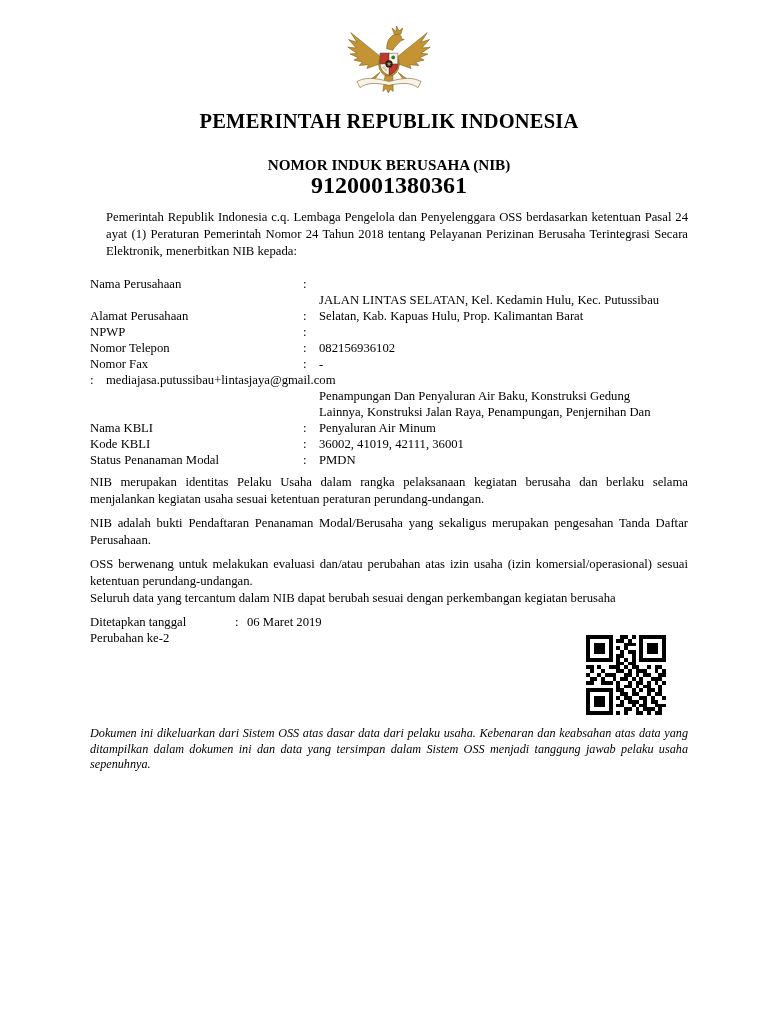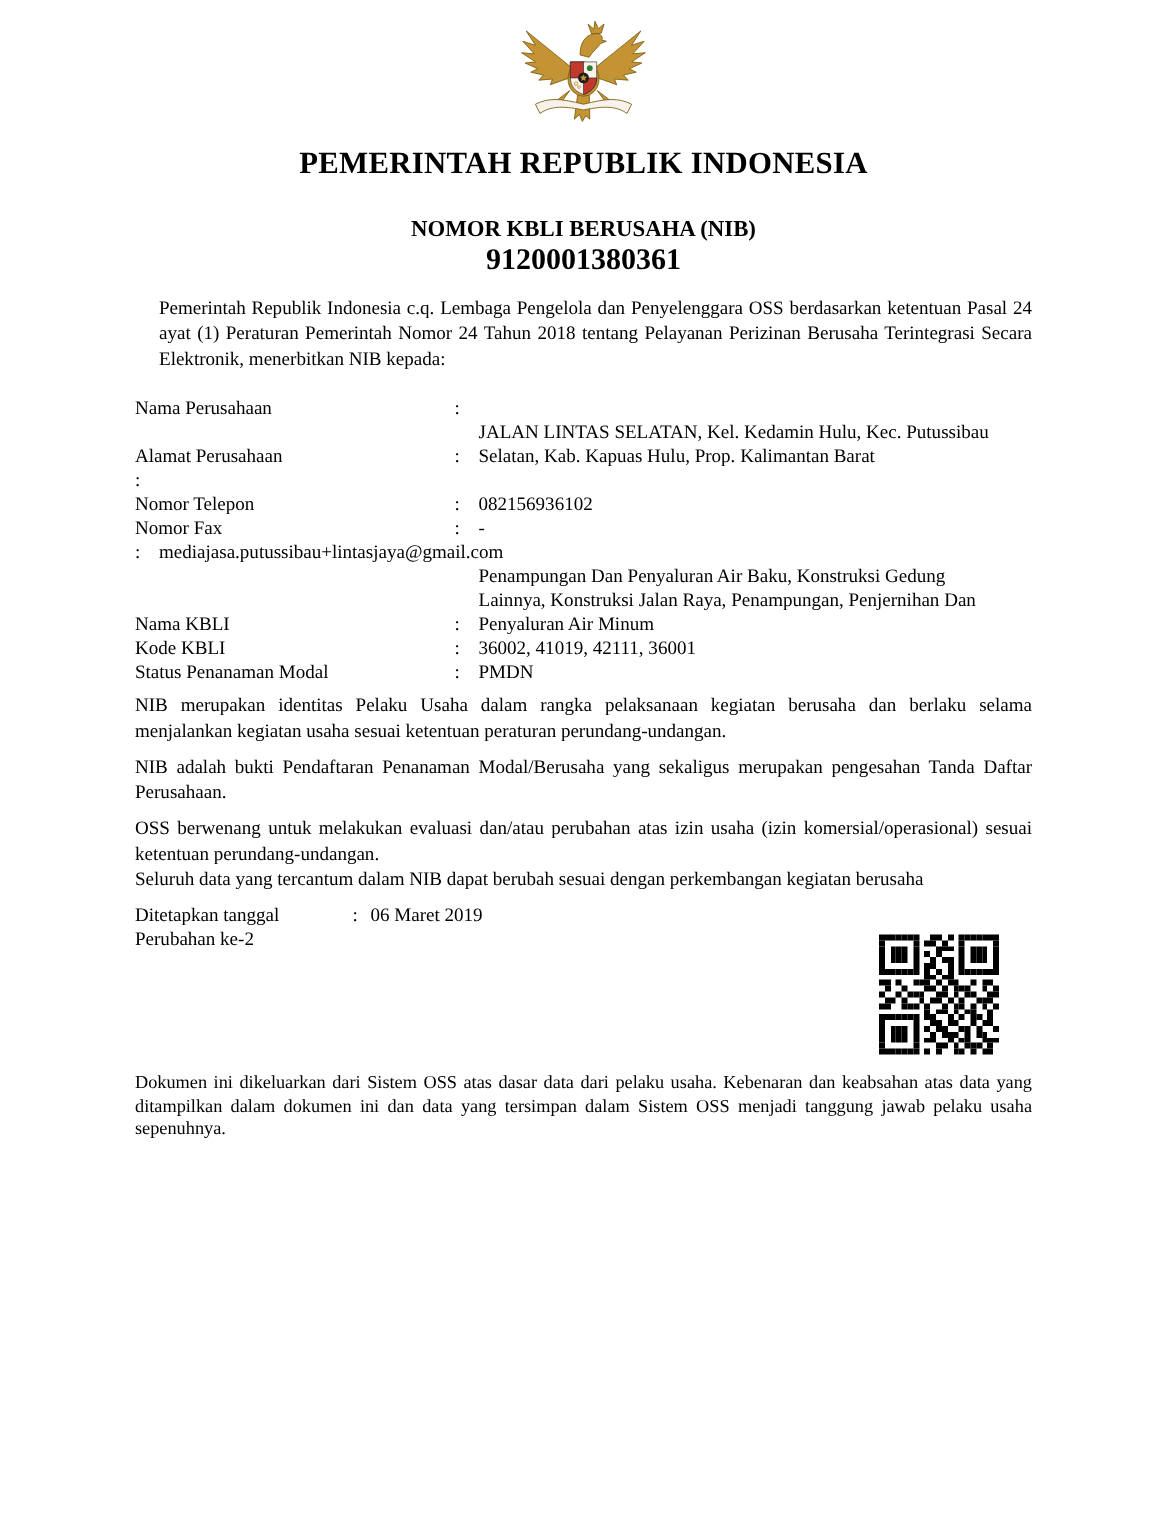--- a/index.html
+++ b/index.html
@@ -7,36 +7,36 @@
     position:relative;
     width:768px; height:1024px;
     margin:0 auto;
     background:#ffffff;
     color:#000;
     font-family:"Liberation Serif","DejaVu Serif",serif;
     font-size:12.7px;
     line-height:17px;
     overflow:hidden;
     box-sizing:border-box;
-    padding:4px 80px 0 90px;
+    padding:16px 80px 0 90px;
   }
   .emblem { display:block; margin:8px auto 0; width:84px; height:73px; }
   .country {
     margin:12px 0 0 0;
     font-size:20.5px; line-height:24px;
     font-weight:bold; text-align:center;
     letter-spacing:0.2px;
   }
   .doc-label {
     margin-top:23px;
     font-size:15.2px; line-height:18px;
     font-weight:bold; text-align:center;
   }
   .nib-number {
-    font-size:20px; line-height:22px;
+    font-size:24px; line-height:22px;
     font-weight:bold; text-align:center;
   }
   .para { margin:0; text-align:justify; }
   .intro { margin-top:13px;margin-left:16px; }
   .fields { margin-top:16px; }
   .frow { display:flex; align-items:flex-end; line-height:16px; }
   .flabel { width:213px; flex:0 0 213px; }
   .fcolon { width:16px; flex:0 0 16px; }
   .fvalue { flex:1 1 auto; padding-right:10px; }
   .paras .para { margin-top:7px; }
@@ -51,20 +51,21 @@
     display:grid;
     grid-template-columns:repeat(21,1fr);
     grid-auto-rows:1fr;
     width:80px; height:80px;
     background:#fff;
   }
   .qr div { width:100%; height:100%; }
   .qr div.on { background:#000; }
   .footer {
     margin:11px 0 0 0;
+    font-style:italic;
     font-size:12.2px; line-height:15.5px;
     text-align:justify;
   }
 </style>
 </head>
 <body>
 
 <div class="page">
 
   <svg class="emblem" viewBox="0 0 220 190" aria-hidden="true">
@@ -97,36 +98,37 @@
       <circle cx="121" cy="87" r="5" fill="#2e7d32" stroke="none"></circle>
       <circle cx="97" cy="114" r="3" fill="none" stroke="#C49434" stroke-width="1.6"></circle>
       <circle cx="102" cy="120" r="2.4" fill="none" stroke="#C49434" stroke-width="1.4"></circle>
       <circle cx="110" cy="104" r="9.5" fill="#1b1b1b" stroke="none"></circle>
       <polygon fill="#C49434" stroke="none" points="110,97.5 111.9,101.5 116.2,102 113,105 113.9,109.3 110,107.2 106.1,109.3 107,105 103.8,102 108.1,101.5"></polygon>
     </g>
   </svg>
 
   <h1 class="country">PEMERINTAH REPUBLIK INDONESIA</h1>
 
-  <div class="doc-label">NOMOR KBLI BERUSAHA (NIB)</div>
+  <div class="doc-label">NOMOR INDUK BERUSAHA (NIB)</div>
   <div class="nib-number">9120001380361</div>
 
   <p class="para intro">Pemerintah Republik Indonesia c.q. Lembaga Pengelola dan Penyelenggara OSS berdasarkan ketentuan Pasal 24 ayat (1) Peraturan Pemerintah Nomor 24 Tahun 2018 tentang Pelayanan Perizinan Berusaha Terintegrasi Secara Elektronik, menerbitkan NIB kepada:</p>
 
   <div class="fields">
       <div class="frow">
         <div class="flabel">Nama Perusahaan</div>
         <div class="fcolon">:</div>
       </div>
       <div class="frow">
         <div class="flabel">Alamat Perusahaan</div>
         <div class="fcolon">:</div>
         <div class="fvalue">JALAN LINTAS SELATAN, Kel. Kedamin Hulu, Kec. Putussibau Selatan, Kab. Kapuas Hulu, Prop. Kalimantan Barat</div>
       </div>
       <div class="frow">
+        <div class="flabel">NPWP</div>
         <div class="fcolon">:</div>
       </div>
       <div class="frow">
         <div class="flabel">Nomor Telepon</div>
         <div class="fcolon">:</div>
         <div class="fvalue">082156936102</div>
       </div>
       <div class="frow">
         <div class="flabel">Nomor Fax</div>
         <div class="fcolon">:</div>

